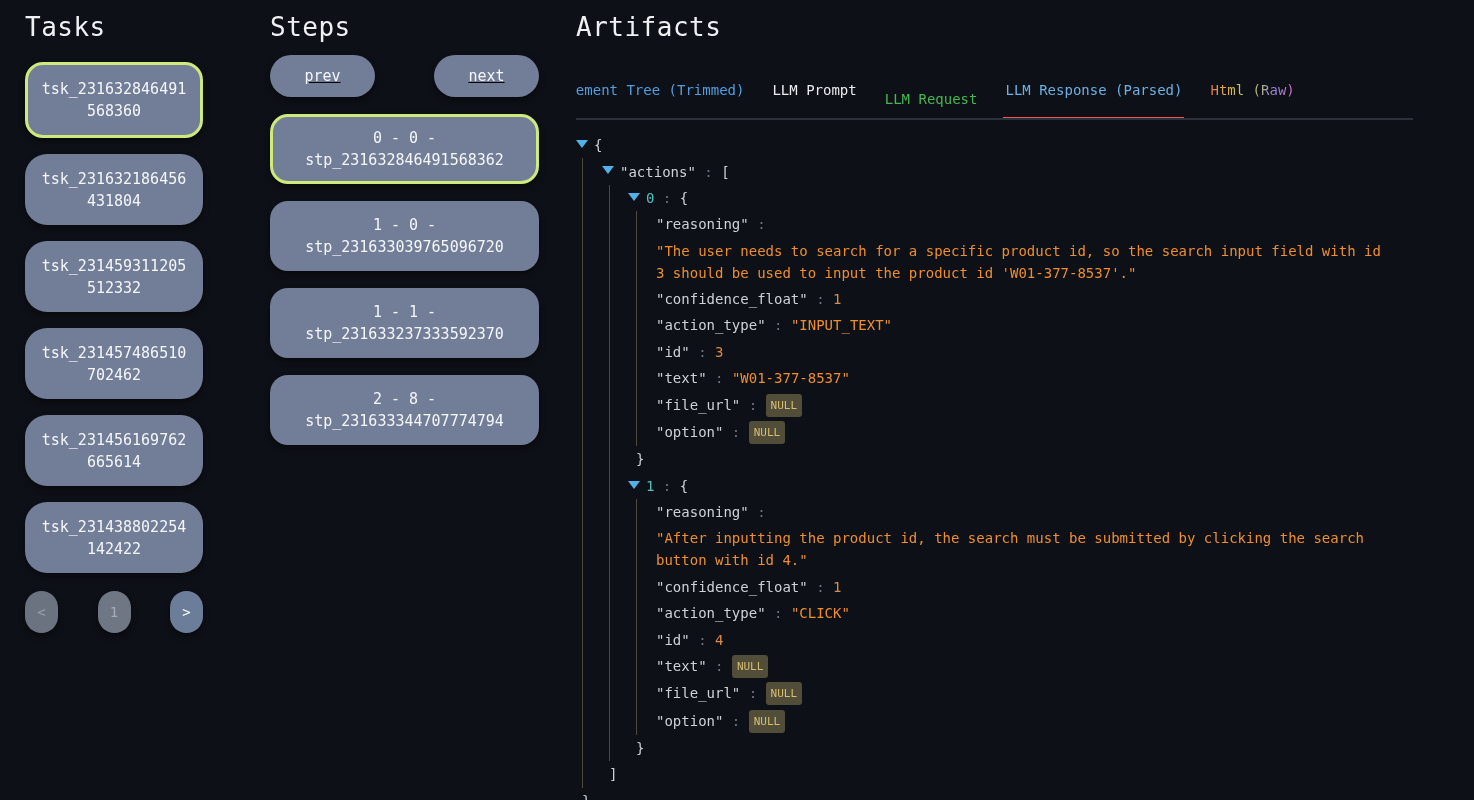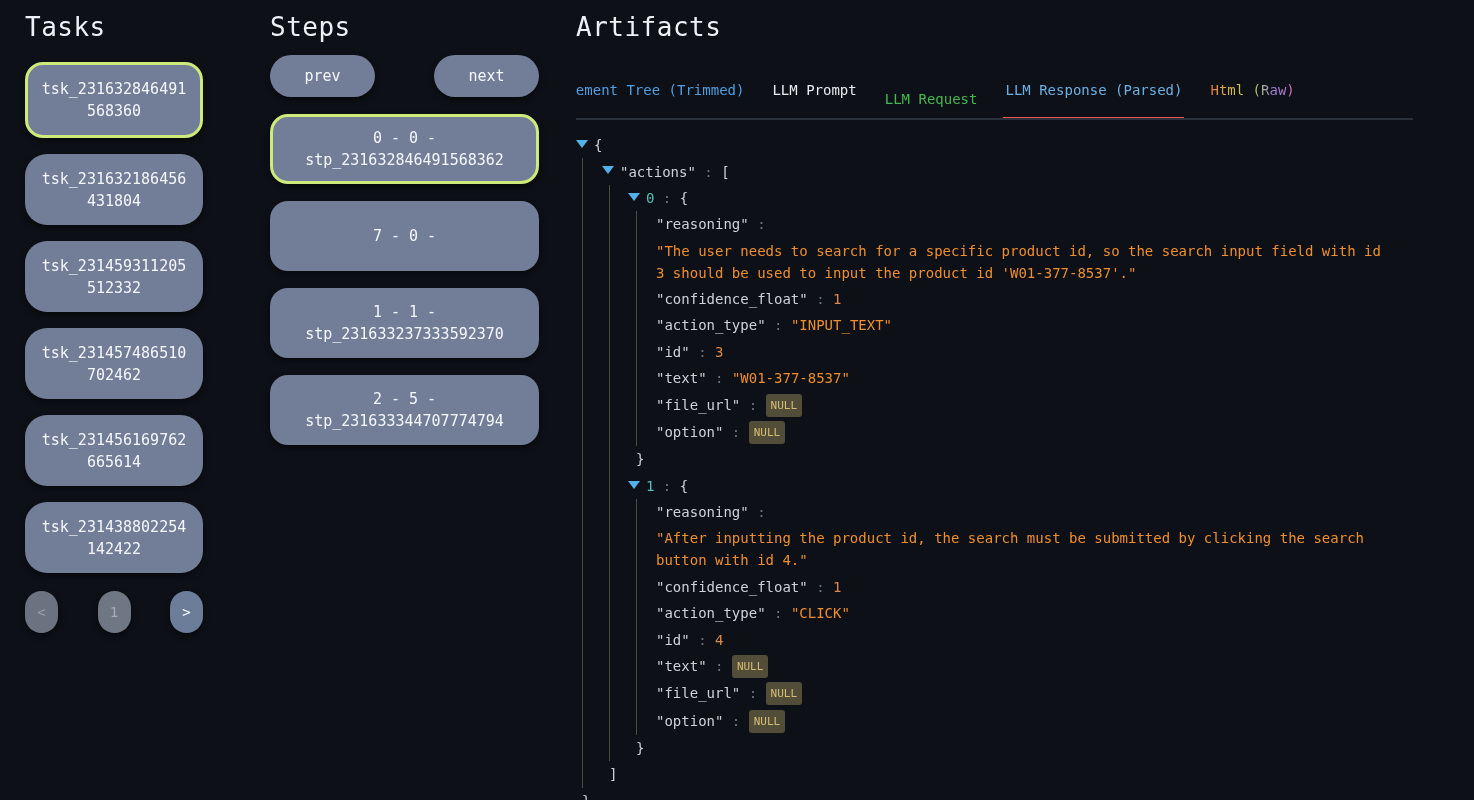--- a/index.html
+++ b/index.html
@@ -35,21 +35,21 @@
     width:33px; height:42px; border:none; border-radius:17px;
     font:14px "DejaVu Sans Mono", monospace; cursor:pointer;
     box-shadow:0 3px 6px rgba(0,0,0,.45);
   }
   .page-btn.prev    { background:#6b7280; color:#99a0ab; }
   .page-btn.current { background:#6f7684; color:#a7adb7; }
   .page-btn.next    { background:#6c7d9a; color:#ffffff; }
 
   
   .steps-col { position:absolute; left:270px; top:0; width:269px; }
-  .step-nav { display:flex; justify-content:space-between; margin-top:13px; }
+  .step-nav { display:flex; justify-content:space-between; margin-top:13px;text-decoration:underline; }
   .nav-btn {
     width:105px; height:42px; border:none; border-radius:21px;
     background:#727e97; color:#f5f7fa;
     font:15px "DejaVu Sans Mono", monospace; cursor:pointer;
     box-shadow:0 3px 6px rgba(0,0,0,.45);
   }
   .step-btn {
     display:block; width:269px; min-height:70px; margin-top:17px;
     background:#727e97; color:#f5f7fa; border:none; border-radius:18px;
     font:15px/22px "DejaVu Sans Mono", monospace;
@@ -126,28 +126,29 @@
     <div class="step-nav">
       <button class="nav-btn">prev</button>
       <button class="nav-btn">next</button>
     </div>
     <div id="steps-list">
         <button class="step-btn selected">
           <span>0 - 0 -</span>
           <span>stp_231632846491568362</span>
         </button>
         <button class="step-btn">
-          <span>7 - 0 -</span>
+          <span>1 - 0 -</span>
+          <span>stp_231633039765096720</span>
         </button>
         <button class="step-btn">
           <span>1 - 1 -</span>
           <span>stp_231633237333592370</span>
         </button>
         <button class="step-btn">
-          <span>2 - 5 -</span>
+          <span>2 - 8 -</span>
           <span>stp_231633344707774794</span>
         </button>
       </div>
   </aside>
 
   <main class="artifacts">
     <h1 class="panel-title">Artifacts</h1>
     <div class="tabbar">
       <div class="tabs" id="tabs-list">
           <button class="tab" style="color: rgb(79, 158, 227);">Element Tree (Trimmed)</button>

